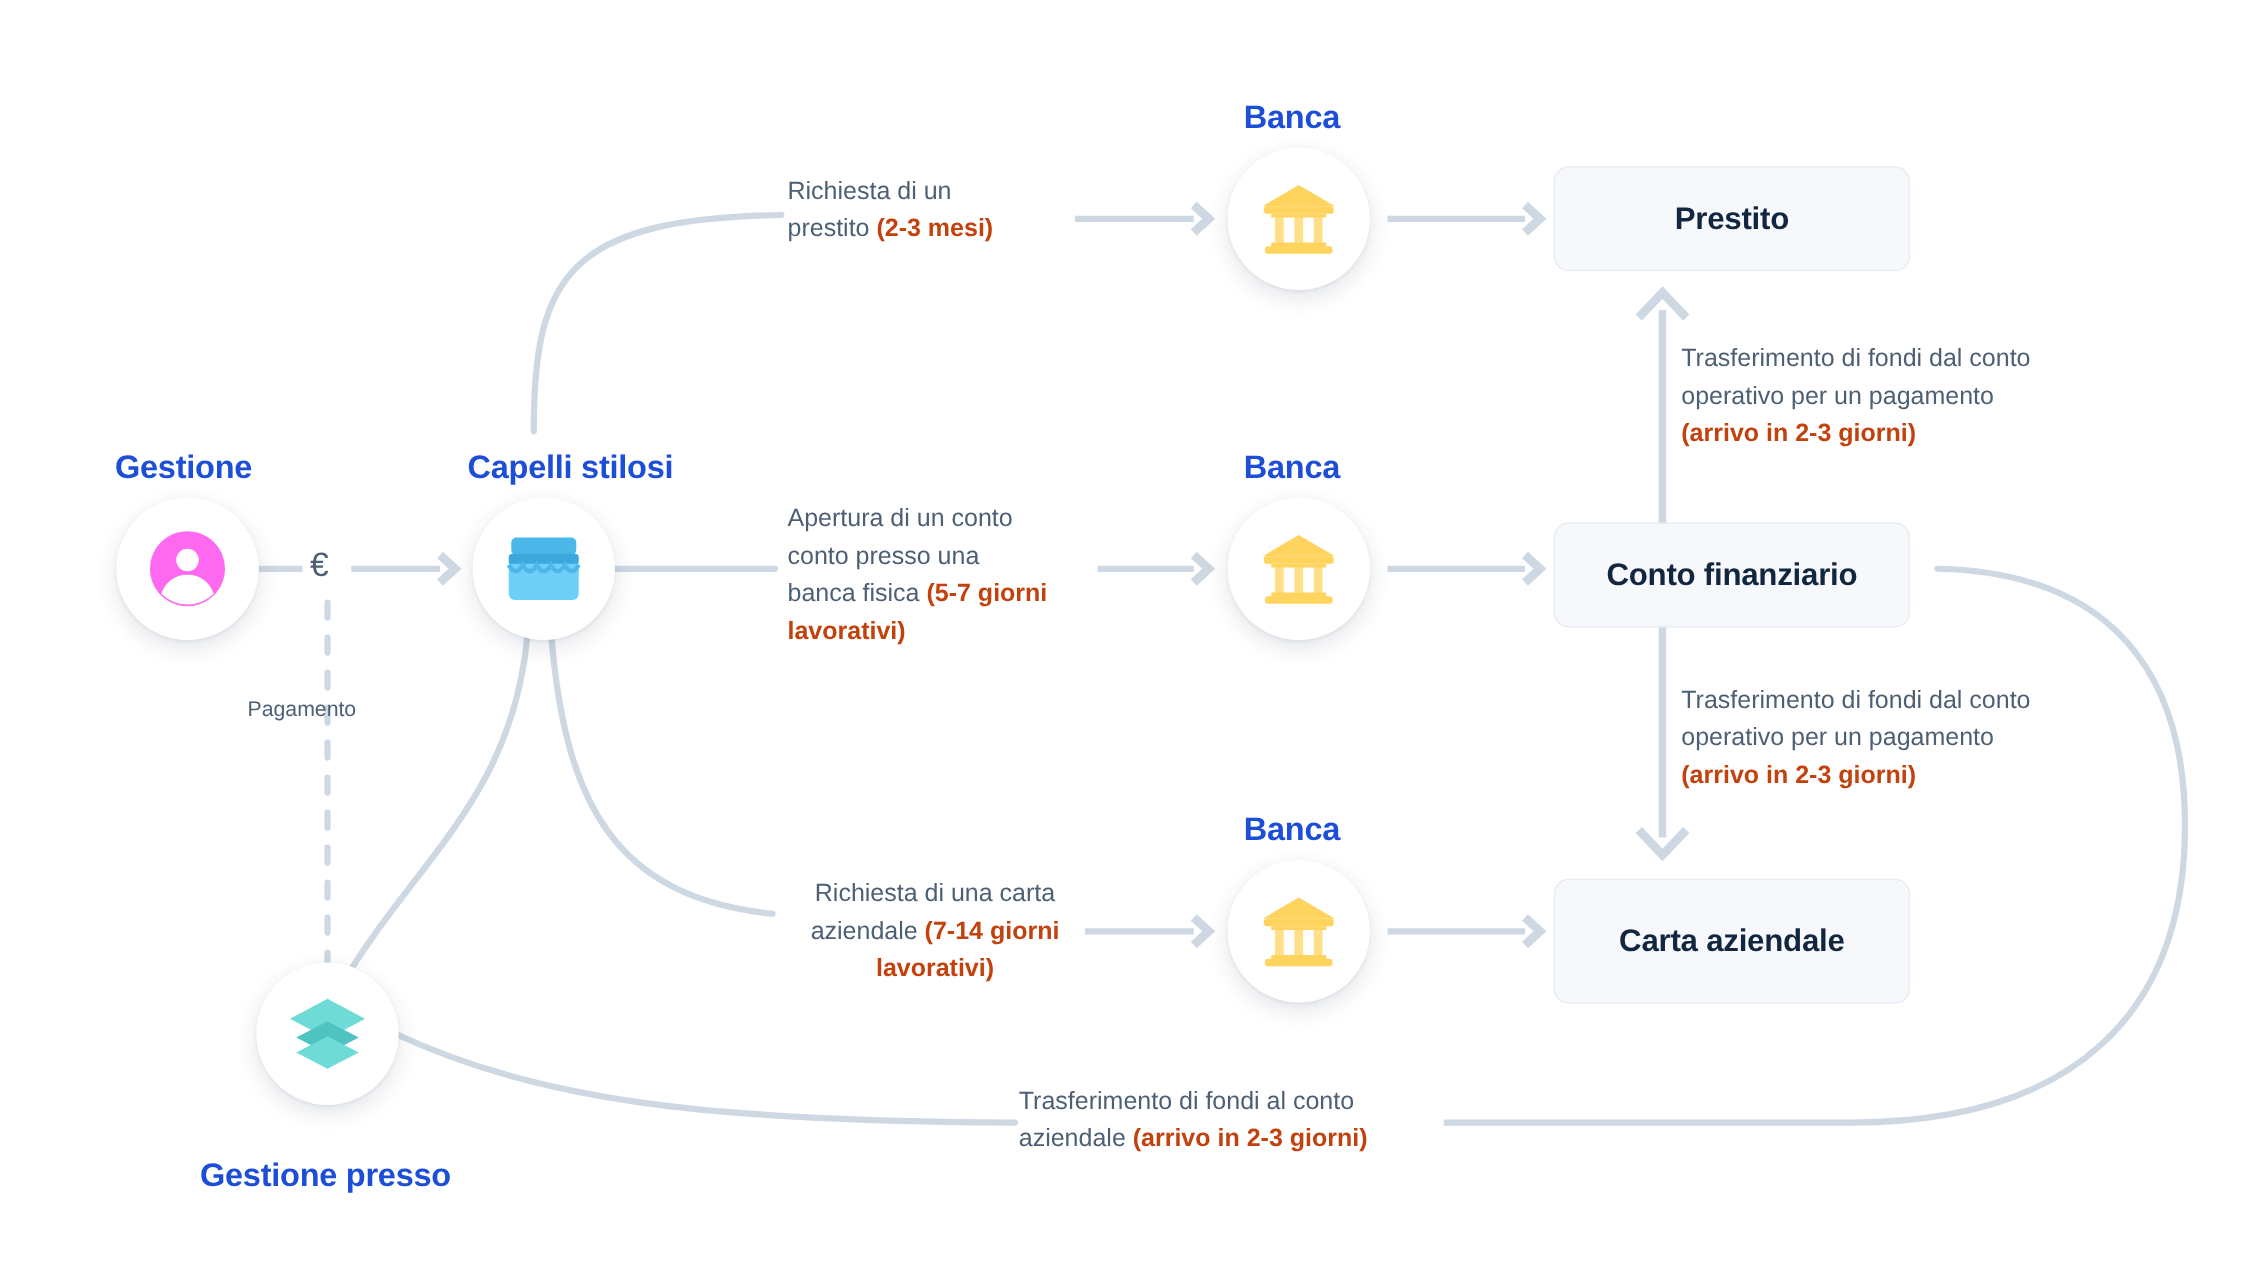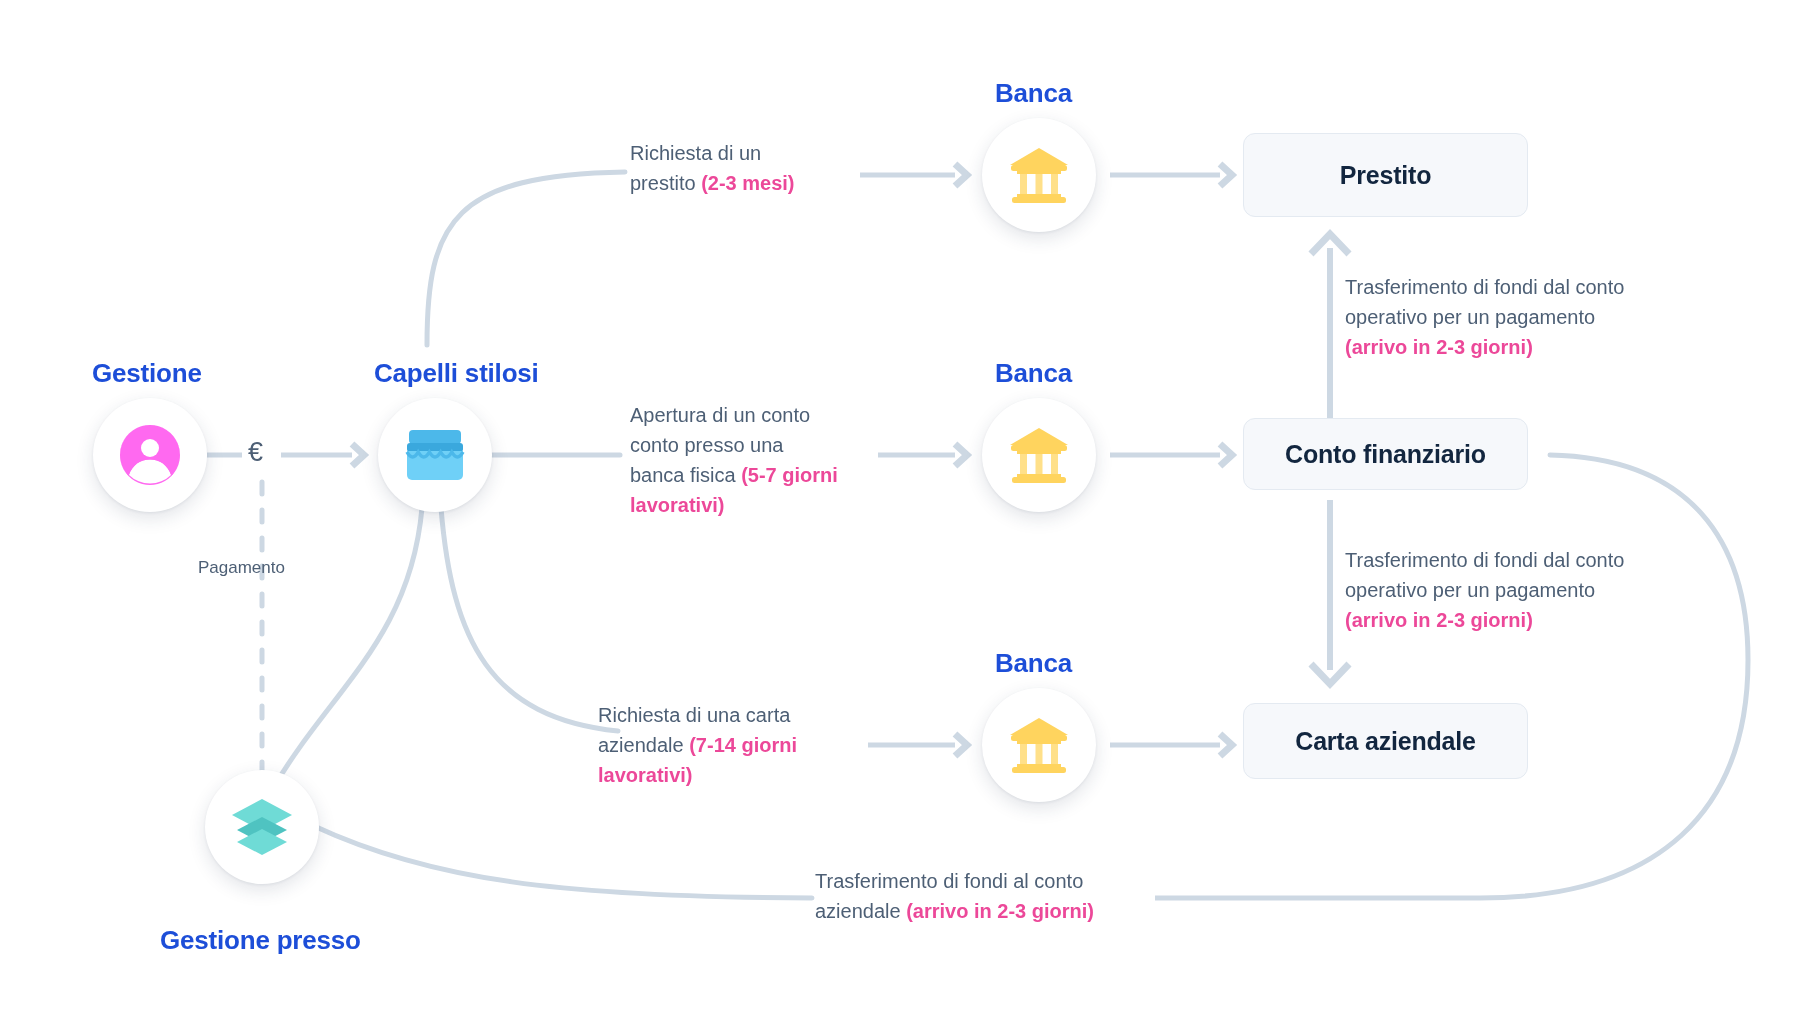--- a/index.html
+++ b/index.html
@@ -67,21 +67,21 @@
 
   
   .edge-label {
     position: absolute;
     font-size: 20px;
     line-height: 30px;
     color: #4d5f75;
     font-weight: 400;
   }
   .edge-label b {
-    color: #ec4899;
+    color: #c2410c;
     font-weight: 700;
   }
   .plain-label {
     position: absolute;
     font-size: 17px;
     line-height: 30px;
     color: #4d5f75;
     font-weight: 400;
     white-space: nowrap;
   }
@@ -227,29 +227,29 @@
         <rect x="12" y="27" width="7" height="22" fill="#ffe089"></rect>
         <rect x="27.5" y="27" width="7" height="22" fill="#ffe089"></rect>
         <rect x="43" y="27" width="7" height="22" fill="#ffe089"></rect>
         <rect x="9" y="25" width="44" height="3" fill="#ffd45e"></rect>
         <rect x="9" y="48" width="44" height="3.5" fill="#ffd45e"></rect>
         <rect x="4" y="51" width="54" height="6" rx="2.5" fill="#ffd45e"></rect>
       </svg>
     </span>
   </div>
 
-  <div class="box" style="left:1243px; top:418px; width:285px; height:72px;">Conto finanziario</div>
+  <div class="box" style="left:1243px; top:418px; width:285px; height:84px;">Conto finanziario</div>
 
   <div class="edge-label" style="left:1345px; top:545px; width:340px;">
     <span>Trasferimento di fondi dal conto</span><br>
     <span>operativo per un pagamento</span><br>
     <b>(arrivo in 2-3 giorni)</b>
   </div>
 
-  <div class="edge-label" style="left:598px; top:700px; width:236px;">
+  <div class="edge-label" style="left:630px; top:700px; width:236px;text-align:center;">
     <span>Richiesta di una carta</span><br>
     <span>aziendale </span><b>(7-14 giorni</b><br>
     <b>lavorativi)</b>
   </div>
 
   <div class="node-label" style="left:995px; top:648px;">Banca</div>
   <div class="node" style="left:982px; top:688px;">
     <span>
       <svg width="62" height="58" viewBox="0 0 62 58">
         <path d="M31 2 L60 19 L2 19 Z" fill="#ffd45e"></path>
@@ -257,21 +257,21 @@
         <rect x="12" y="27" width="7" height="22" fill="#ffe089"></rect>
         <rect x="27.5" y="27" width="7" height="22" fill="#ffe089"></rect>
         <rect x="43" y="27" width="7" height="22" fill="#ffe089"></rect>
         <rect x="9" y="25" width="44" height="3" fill="#ffd45e"></rect>
         <rect x="9" y="48" width="44" height="3.5" fill="#ffd45e"></rect>
         <rect x="4" y="51" width="54" height="6" rx="2.5" fill="#ffd45e"></rect>
       </svg>
     </span>
   </div>
 
-  <div class="box" style="left:1243px; top:703px; width:285px; height:76px;">Carta aziendale</div>
+  <div class="box" style="left:1243px; top:703px; width:285px; height:100px;">Carta aziendale</div>
 
   <div class="node" style="left:205px; top:770px;">
     <span>
       <svg width="66" height="62" viewBox="0 0 66 62">
         <path d="M33 3 L63 19 L33 35 L3 19 Z" fill="#6fdbd6"></path>
         <path d="M33 21 L58 34 L33 47 L8 34 Z" fill="#4fc3c1"></path>
         <path d="M33 33 L58 46 L33 59 L8 46 Z" fill="#6fdbd6"></path>
       </svg>
     </span>
   </div>

